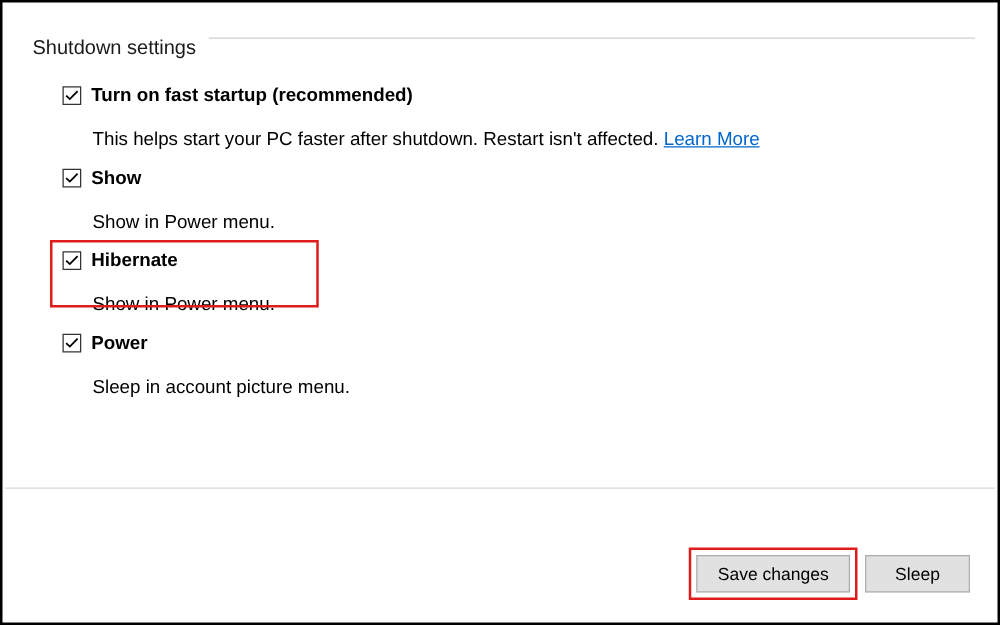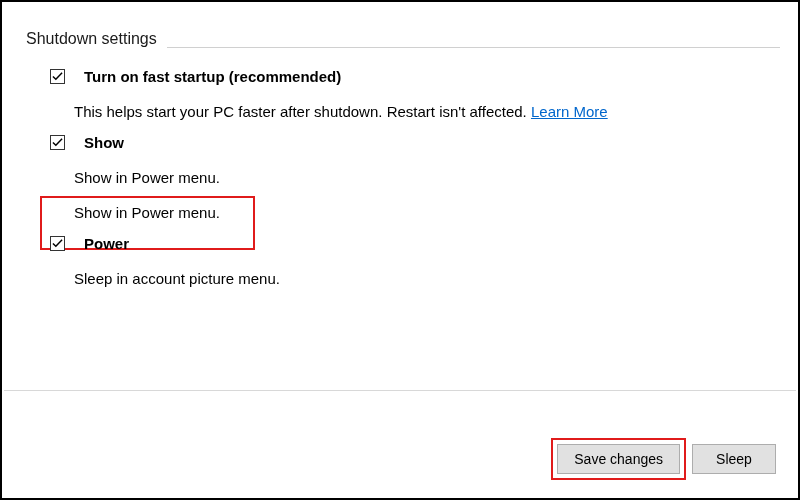--- a/index.html
+++ b/index.html
@@ -18,21 +18,21 @@
       height: 500px;
       border: 2px solid #000;
       background: #fff;
       position: relative;
     }
     .content {
       padding: 28px 18px 0 24px;
     }
     .section-header {
       display: flex;
-      align-items: flex-end;
+      align-items: flex-start;
       gap: 10px;
       margin-bottom: 20px;
     }
     .section-title {
       font-size: 16px;
       color: #1a1a1a;
       white-space: nowrap;
     }
     .header-line {
       flex: 1;
@@ -42,21 +42,21 @@
     .options {
       padding-left: 24px;
     }
     .option {
       margin-bottom: 14px;
       position: relative;
     }
     .option-row {
       display: flex;
       align-items: center;
-      gap: 19px;
+      gap: 8px;
     }
     .checkbox {
       width: 15px;
       height: 15px;
       border: 1px solid #333;
       background: #fff;
       display: inline-flex;
       align-items: center;
       justify-content: center;
       flex-shrink: 0;
@@ -153,20 +153,28 @@
             <svg viewBox="0 0 12 12">
                 <path d="M1 6 L4.2 9 L11 2" stroke="#000" stroke-width="1.6" fill="none"></path>
               </svg>
           </span>
           <span class="opt-label">Show</span>
         </div>
         <div class="opt-desc">Show in Power menu.</div>
       </div>
 
       <div class="option" style="position:relative;">
+        <div class="option-row">
+          <span class="checkbox">
+            <svg viewBox="0 0 12 12">
+                <path d="M1 6 L4.2 9 L11 2" stroke="#000" stroke-width="1.6" fill="none"></path>
+              </svg>
+          </span>
+          <span class="opt-label">Hibernate</span>
+        </div>
         <div class="opt-desc">Show in Power menu.</div>
         <div class="highlight-hibernate" style="left:-10px; top:-8px; width:215px; height:54px;"></div>
       </div>
 
       <div class="option">
         <div class="option-row">
           <span class="checkbox">
             <svg viewBox="0 0 12 12">
                 <path d="M1 6 L4.2 9 L11 2" stroke="#000" stroke-width="1.6" fill="none"></path>
               </svg>

